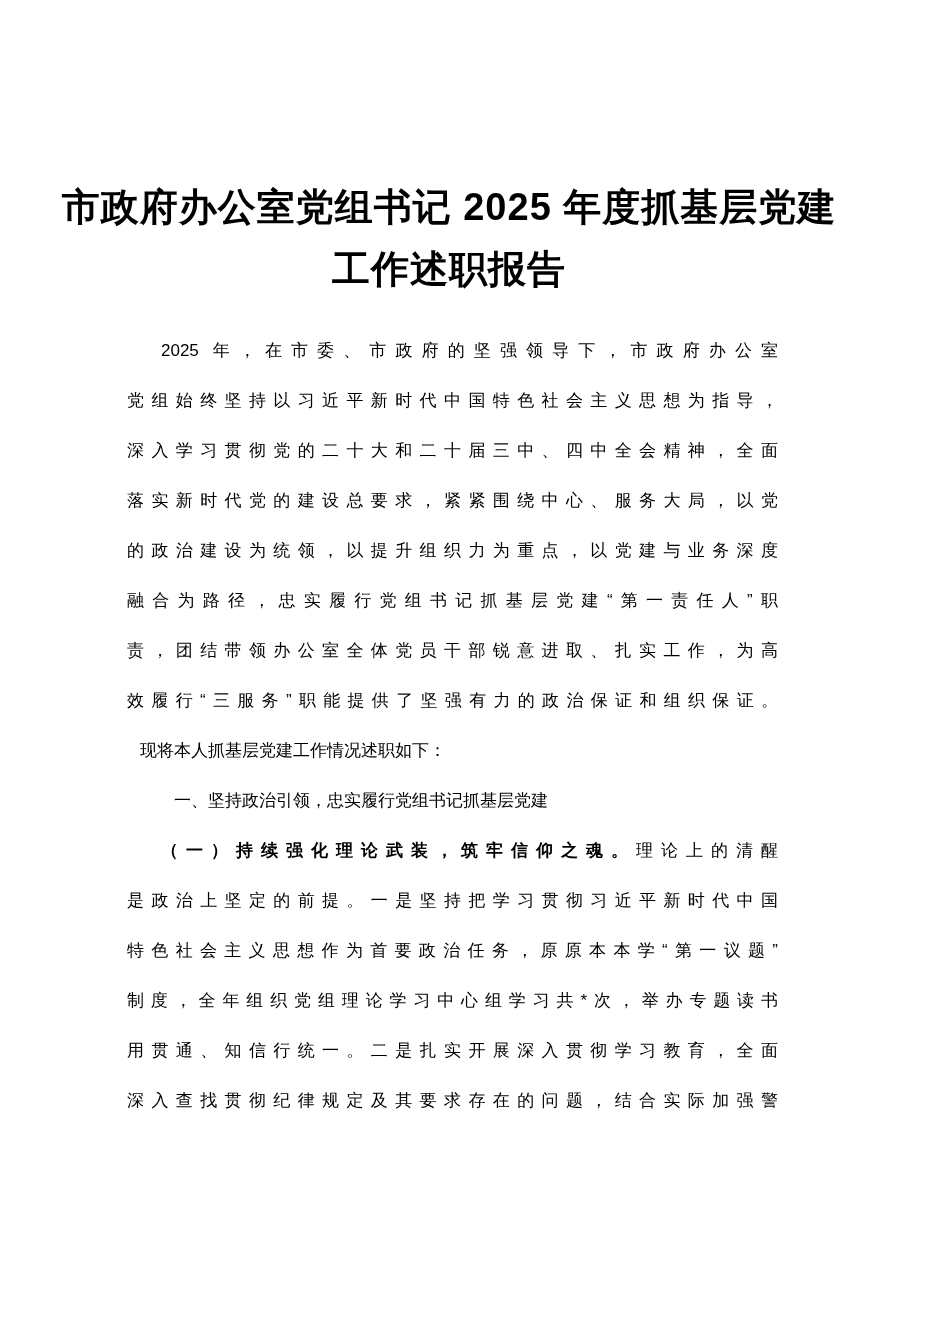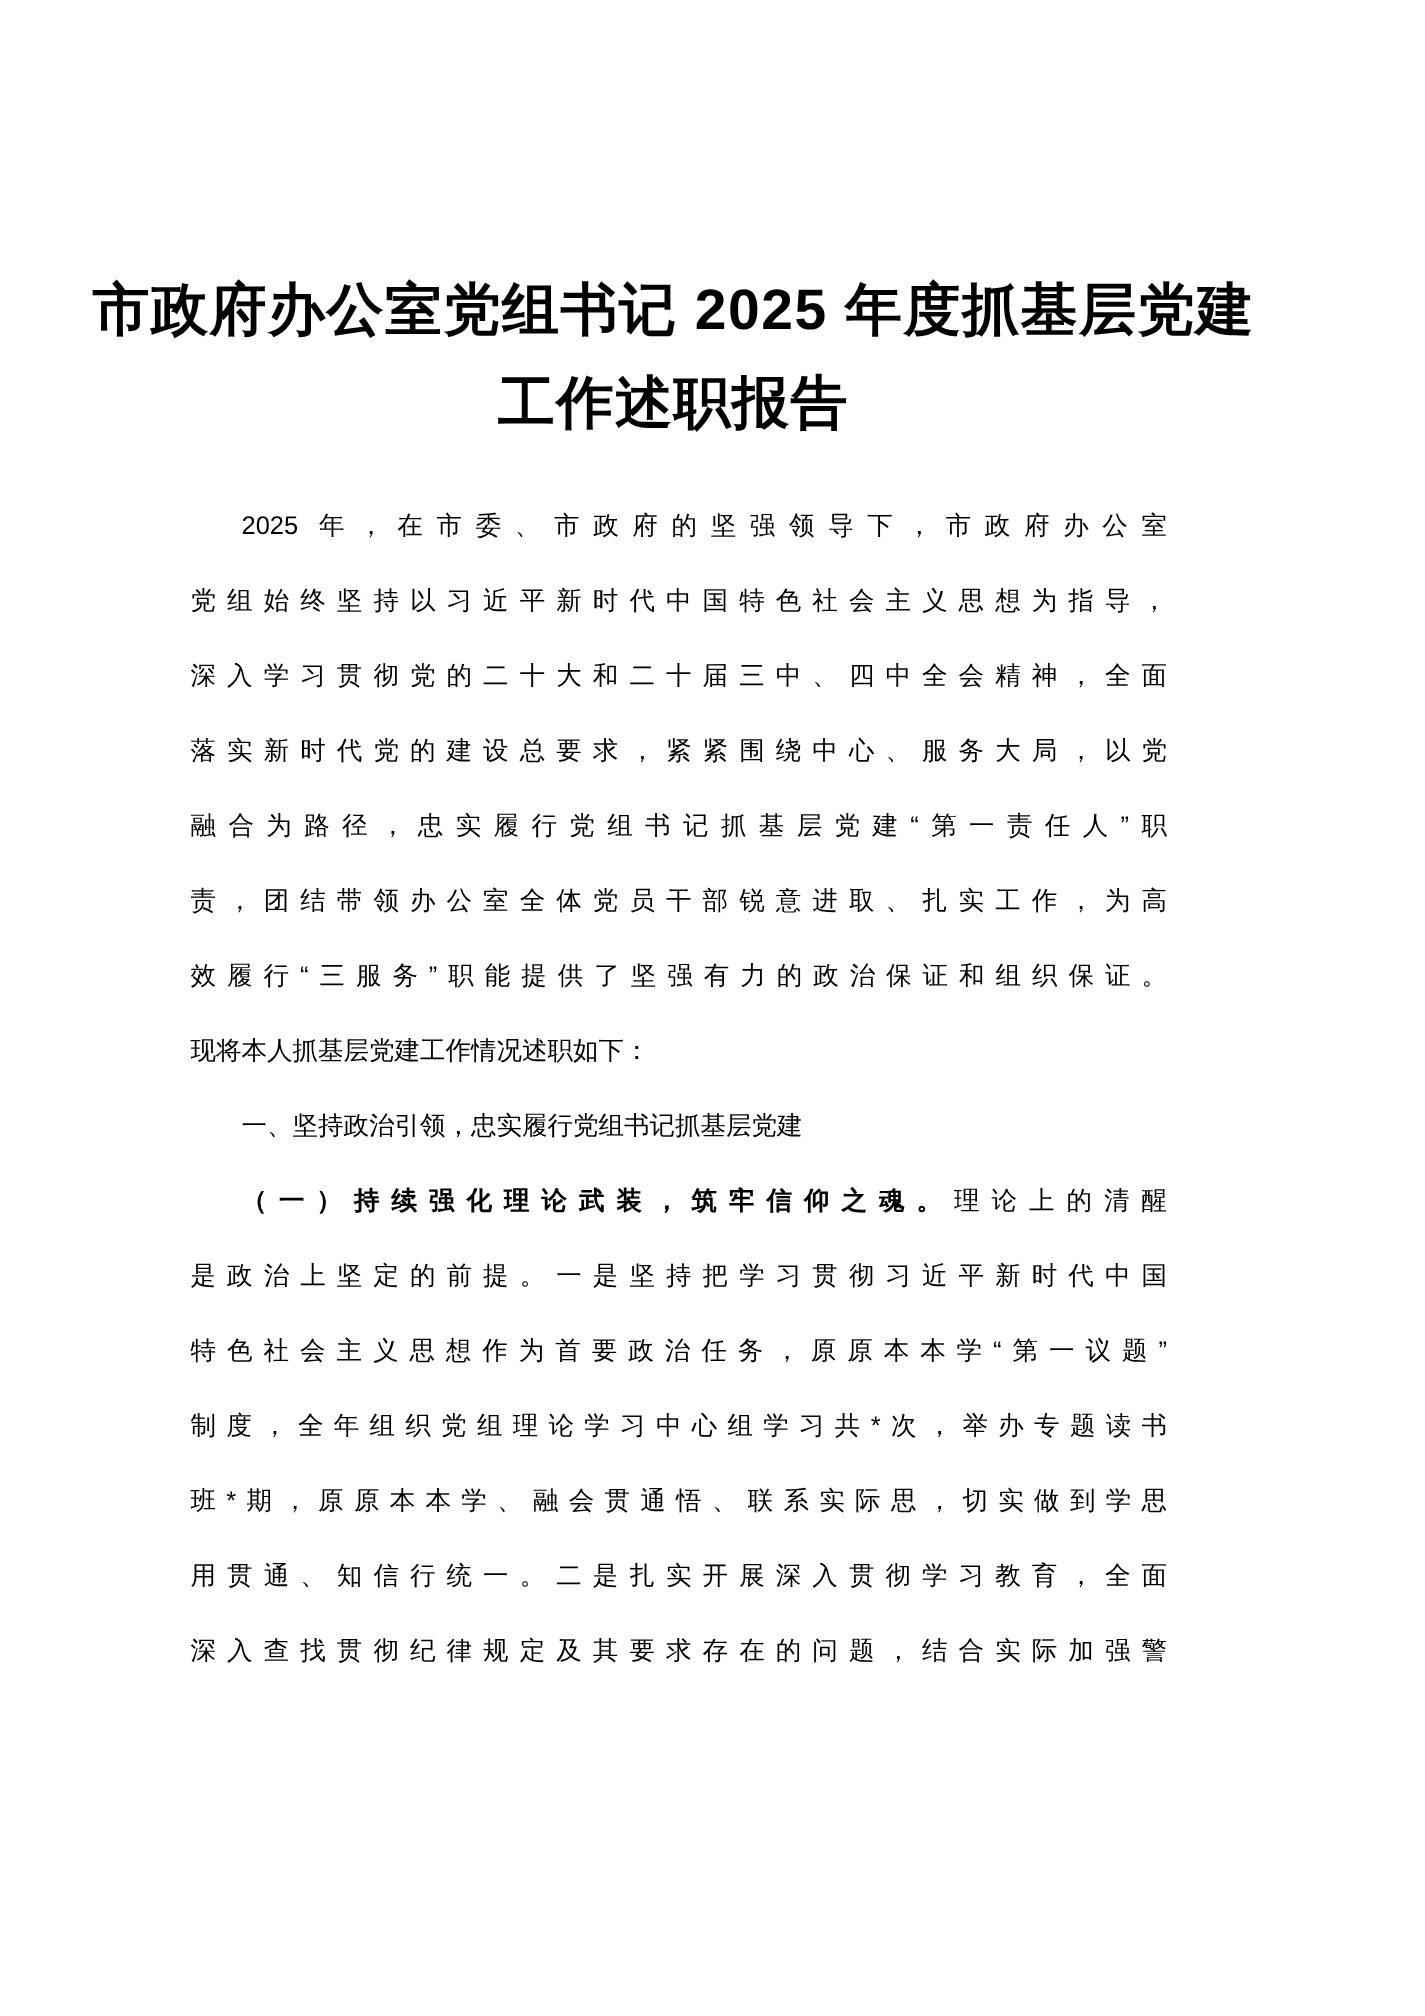--- a/index.html
+++ b/index.html
@@ -26,48 +26,48 @@
   .doc-body {
     margin: 26px 120px 0 127px; 
     font-size: 17px;
     line-height: 50px;
   }
   .line {
     text-align: justify;
     text-align-last: justify;
   }
   .line.first { text-indent: 2em; }
-  .line.lastline { text-align-last: left; }
+  .line.lastline { text-align-last: left; margin-left: 13px; }
   .seg.bold { font-weight: bold; margin-top: 32px; }
 </style>
 </head>
 <body>
 
 <div class="page">
   <h1 class="doc-title">
     <div class="title-line">市政府办公室党组书记 2025 年度抓基层党建</div>
     <div class="title-line">工作述职报告</div>
   </h1>
   <div class="doc-body" id="doc-body">
       <div class="paragraph">
         <div class="line first"><span class="seg">2025 年，在市委、市政府的坚强领导下，市政府办公室</span></div>
         <div class="line"><span class="seg">党组始终坚持以习近平新时代中国特色社会主义思想为指导，</span></div>
         <div class="line"><span class="seg">深入学习贯彻党的二十大和二十届三中、四中全会精神，全面</span></div>
         <div class="line"><span class="seg">落实新时代党的建设总要求，紧紧围绕中心、服务大局，以党</span></div>
+        <div class="line"><span class="seg">的政治建设为统领，以提升组织力为重点，以党建与业务深度</span></div>
         <div class="line"><span class="seg">融合为路径，忠实履行党组书记抓基层党建“第一责任人”职</span></div>
         <div class="line"><span class="seg">责，团结带领办公室全体党员干部锐意进取、扎实工作，为高</span></div>
         <div class="line"><span class="seg">效履行“三服务”职能提供了坚强有力的政治保证和组织保证。</span></div>
         <div class="line lastline"><span class="seg">现将本人抓基层党建工作情况述职如下：</span></div>
       </div>
       <div class="paragraph">
         <div class="line first lastline"><span class="seg">一、坚持政治引领，忠实履行党组书记抓基层党建</span></div>
       </div>
       <div class="paragraph">
         <div class="line first"><span class="seg bold">（一）持续强化理论武装，筑牢信仰之魂。</span><span class="seg">理论上的清醒</span></div>
         <div class="line"><span class="seg">是政治上坚定的前提。一是坚持把学习贯彻习近平新时代中国</span></div>
         <div class="line"><span class="seg">特色社会主义思想作为首要政治任务，原原本本学“第一议题”</span></div>
         <div class="line"><span class="seg">制度，全年组织党组理论学习中心组学习共*次，举办专题读书</span></div>
-        <div class="line"><span class="seg">班*期，原原本本学、融会贯通悟、联系实际思，切实做到学思</span></div>
         <div class="line"><span class="seg">用贯通、知信行统一。二是扎实开展深入贯彻学习教育，全面</span></div>
         <div class="line"><span class="seg">深入查找贯彻纪律规定及其要求存在的问题，结合实际加强警</span></div>
       </div>
     </div>
 </div>
 
 </body></html>

